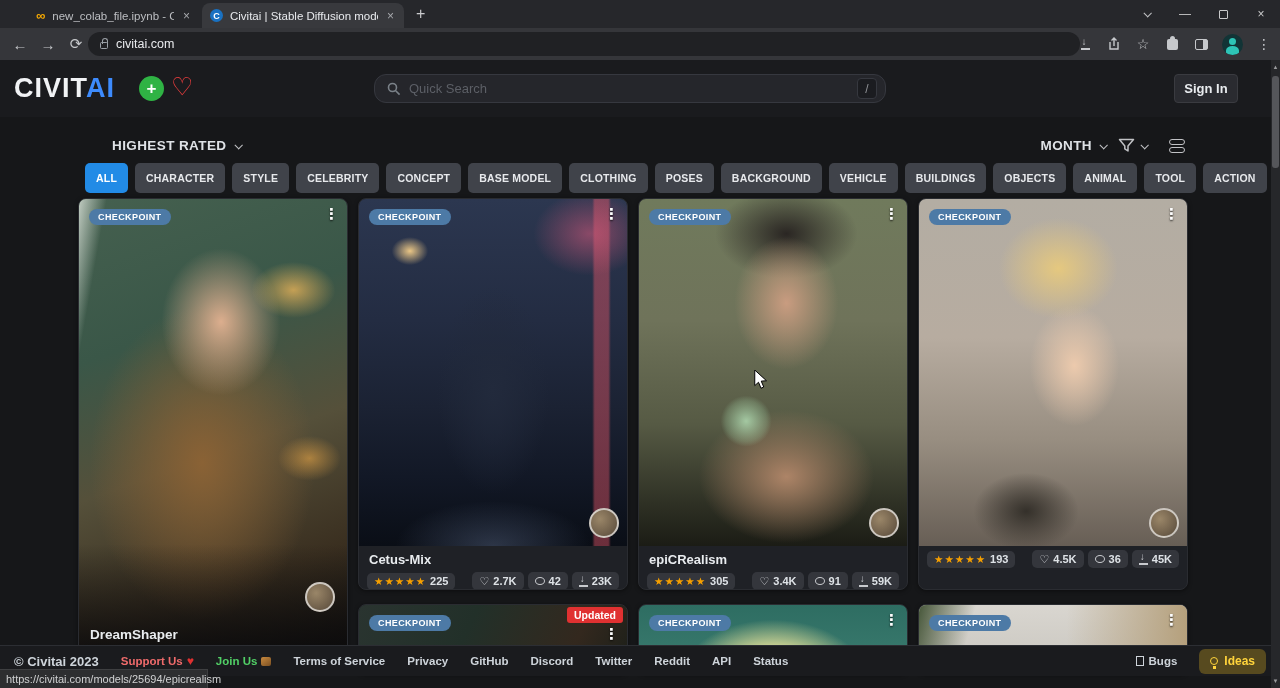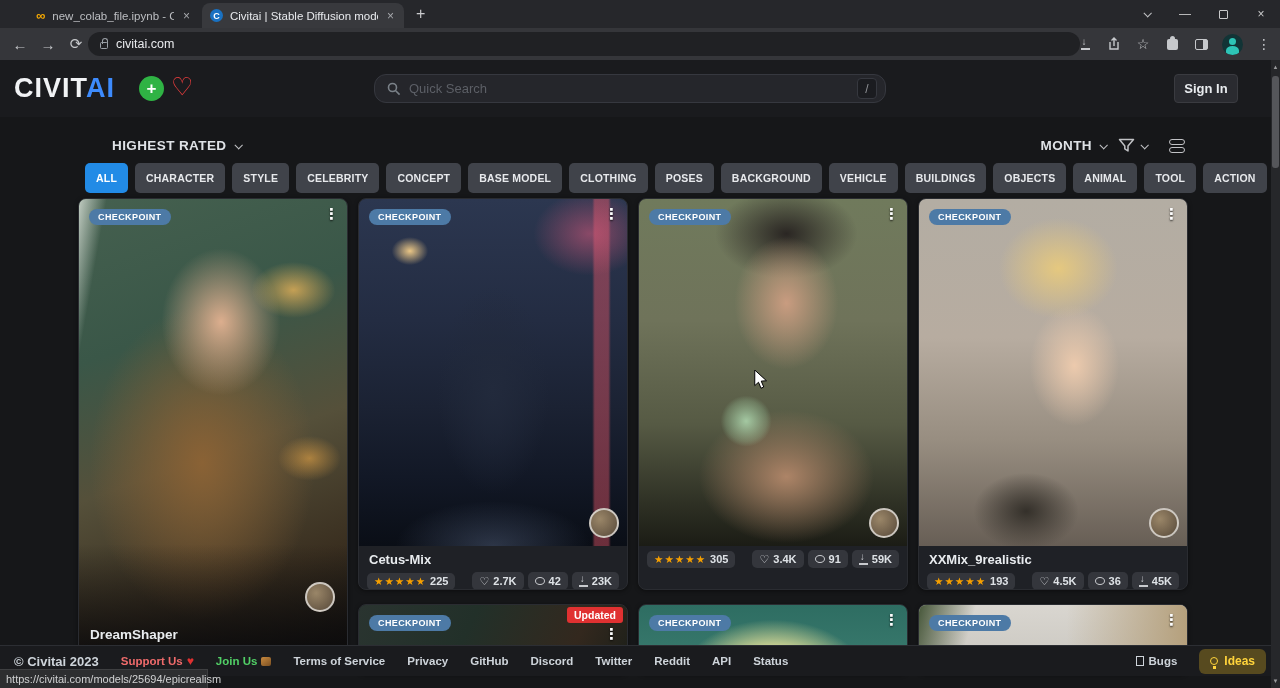--- a/index.html
+++ b/index.html
@@ -329,20 +329,21 @@
         </span>
       </div>
     </div>
 
     <div class="card" style="left:560px; top:0; height:392px;">
       <div class="card-img img3">
         <span class="badge">CHECKPOINT</span>
         <span class="card-dots">⋮</span>
         <span class="creator"></span>
       </div>
+      <div class="card-title">epiCRealism</div>
       <div class="stats">
         <span class="pill">
             <span class="stars">★★★★★</span>
             <span>305</span>
           </span>
         <span class="pill-group">
           <span class="pill">
               <span class="hicon">♡</span>
               <span>3.4K</span>
             </span>
@@ -357,21 +358,20 @@
         </span>
       </div>
     </div>
 
     <div class="card" style="left:840px; top:0; height:392px;">
       <div class="card-img img4">
         <span class="badge">CHECKPOINT</span>
         <span class="card-dots">⋮</span>
         <span class="creator"></span>
       </div>
-      <div class="card-title">XXMix_9realistic</div>
       <div class="stats">
         <span class="pill">
             <span class="stars">★★★★★</span>
             <span>193</span>
           </span>
         <span class="pill-group">
           <span class="pill">
               <span class="hicon">♡</span>
               <span>4.5K</span>
             </span>

